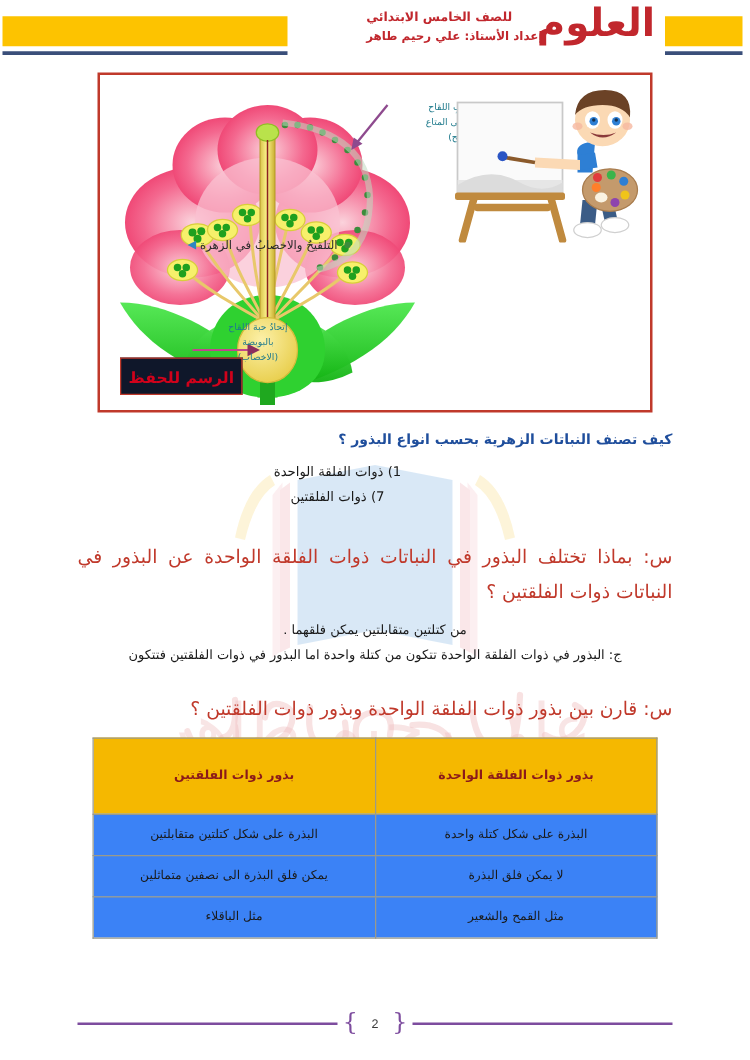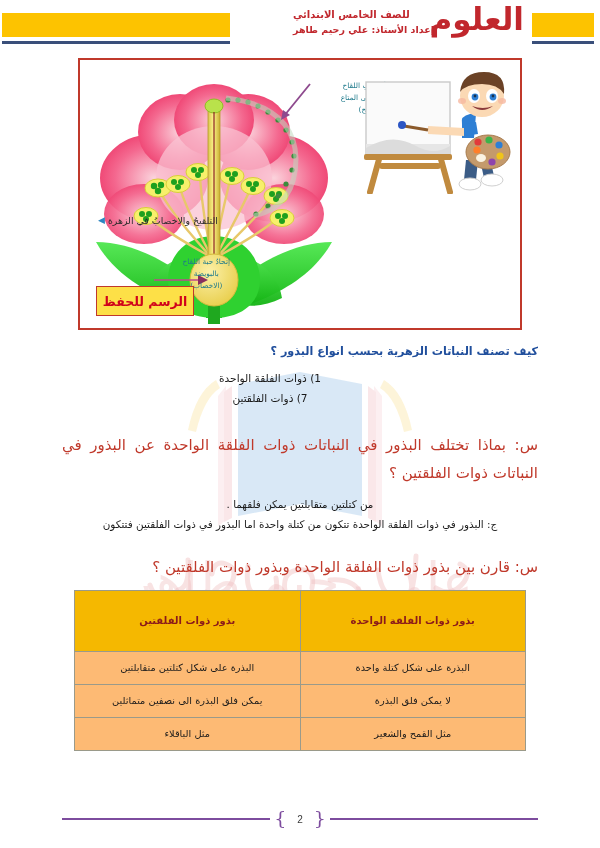--- a/index.html
+++ b/index.html
@@ -106,41 +106,40 @@
     direction: rtl;
   }
   .lbl-pollination { top: 20px; right: 118px; }
   .lbl-fertilize   { top: 196px; right: 290px; }
 
   .fig-caption {
     position: absolute;
     top: 131px;
     left: 18px;
     width: 172px;
-    text-align: left;
+    text-align: right;
     font-size: 9.4px;
     color: #2b2b2b;
     white-space: nowrap;
-    margin-top: 24px;
   }
   .caption-tri {
     display: inline-block;
     color: #2E86C1;
     font-size: 9px;
     transform: translateY(-1px);
   }
 
   .memorize-box {
     position: absolute;
     bottom: 12px;
     left: 16px;
     width: 96px;
     height: 28px;
     border: 1.6px solid #C0392B;
-    background: #fde047;
+    background: #0f172a;
     display: flex;
     align-items: center;
     justify-content: center;
   }
   .memorize-text {
     font-size: 12.5px;
     font-weight: bold;
     color: #D0021B;
     white-space: nowrap;
   }
@@ -210,21 +209,21 @@
     background: #F5B800;
     color: #8B1A1A;
     font-size: 10px;
     font-weight: bold;
     padding: 20px 6px;
     text-align: center;
     border: 1px solid #9a9a8a;
     height: 20px;
   }
   .cmp-table td {
-    background: #fdba74;
+    background: #3b82f6;
     color: #1a1a1a;
     font-size: 9.8px;
     padding: 6px 8px;
     text-align: center;
     border: 1px solid #9a9a8a;
     height: 20px;
   }
 
   
   .footer {

